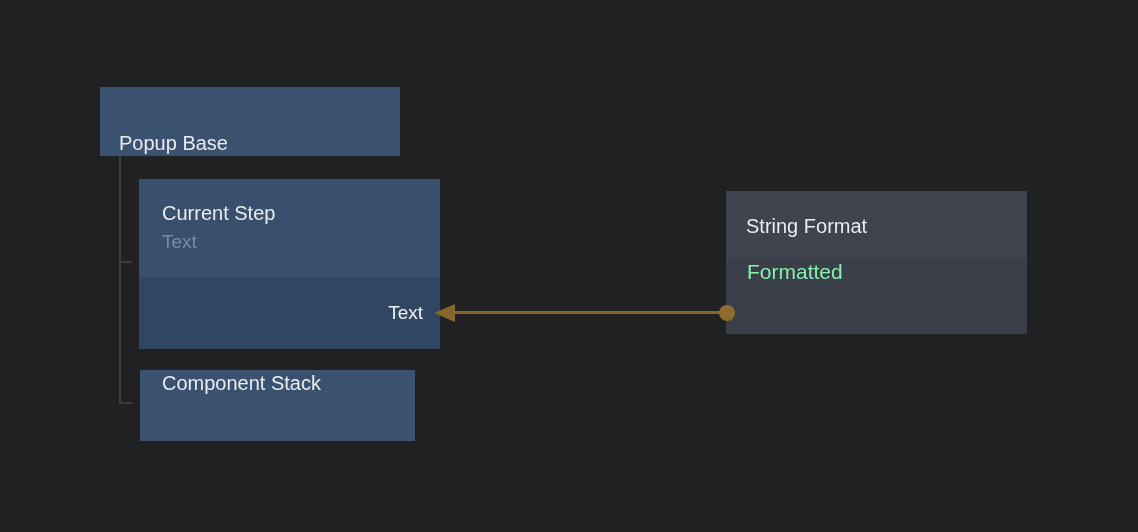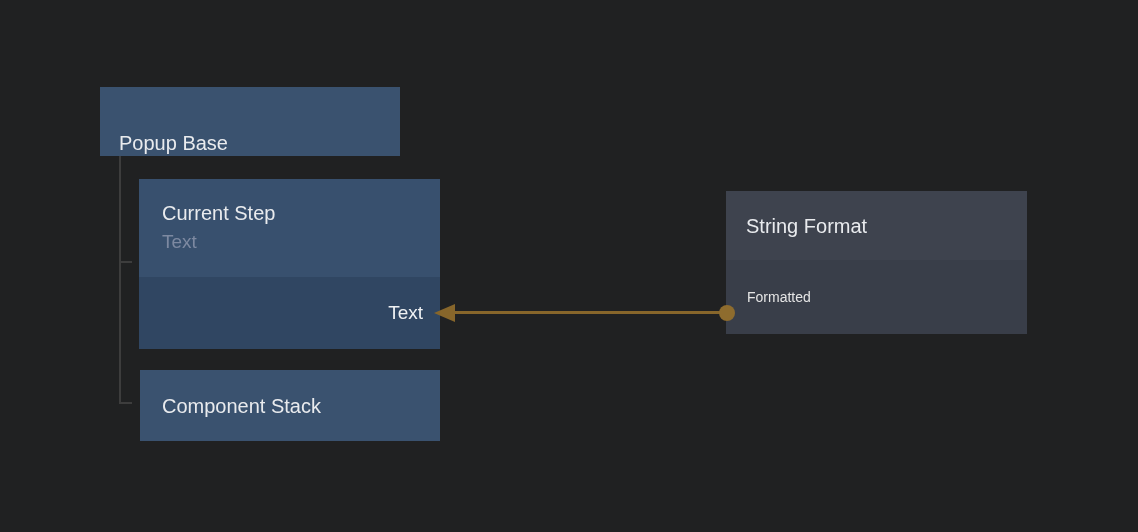--- a/index.html
+++ b/index.html
@@ -61,45 +61,45 @@
     height: 72px;
     background: #304662;
     display: flex; align-items: center; justify-content: flex-end;
     padding-right: 17px;
     color: #eff1f3;
     font-size: 19px;
   }
   
   .component-stack {
     left: 140px; top: 370px;
-    width: 300px; height: 71px;
+    width: 275px; height: 71px;
     background: #3a526f;
-    display: flex; align-items: center;
+    display: flex; 
     padding-left: 22px;
   }
   
   .string-format {
     left: 726px; top: 191px;
     width: 301px; height: 179px;
   }
   .sf-header {
     box-sizing: border-box;
     height: 69px;
     background: #3e434e;
     display: flex; align-items: center;
     padding-left: 20px;
   }
   .sf-port {
     box-sizing: border-box;
     height: 74px;
     background: #393e49;
-    display: flex; align-items: center;
+    display: flex; 
     padding-left: 21px;
-    color: #e5e5e5;
-    font-size: 14px;
+    color: #86efac;
+    font-size: 21px;
   }
   
   .wire-line {
     position: absolute;
     left: 449px; top: 311px;
     width: 278px; height: 3px;
     background: #87662b;
   }
   .wire-arrowhead {
     position: absolute;

